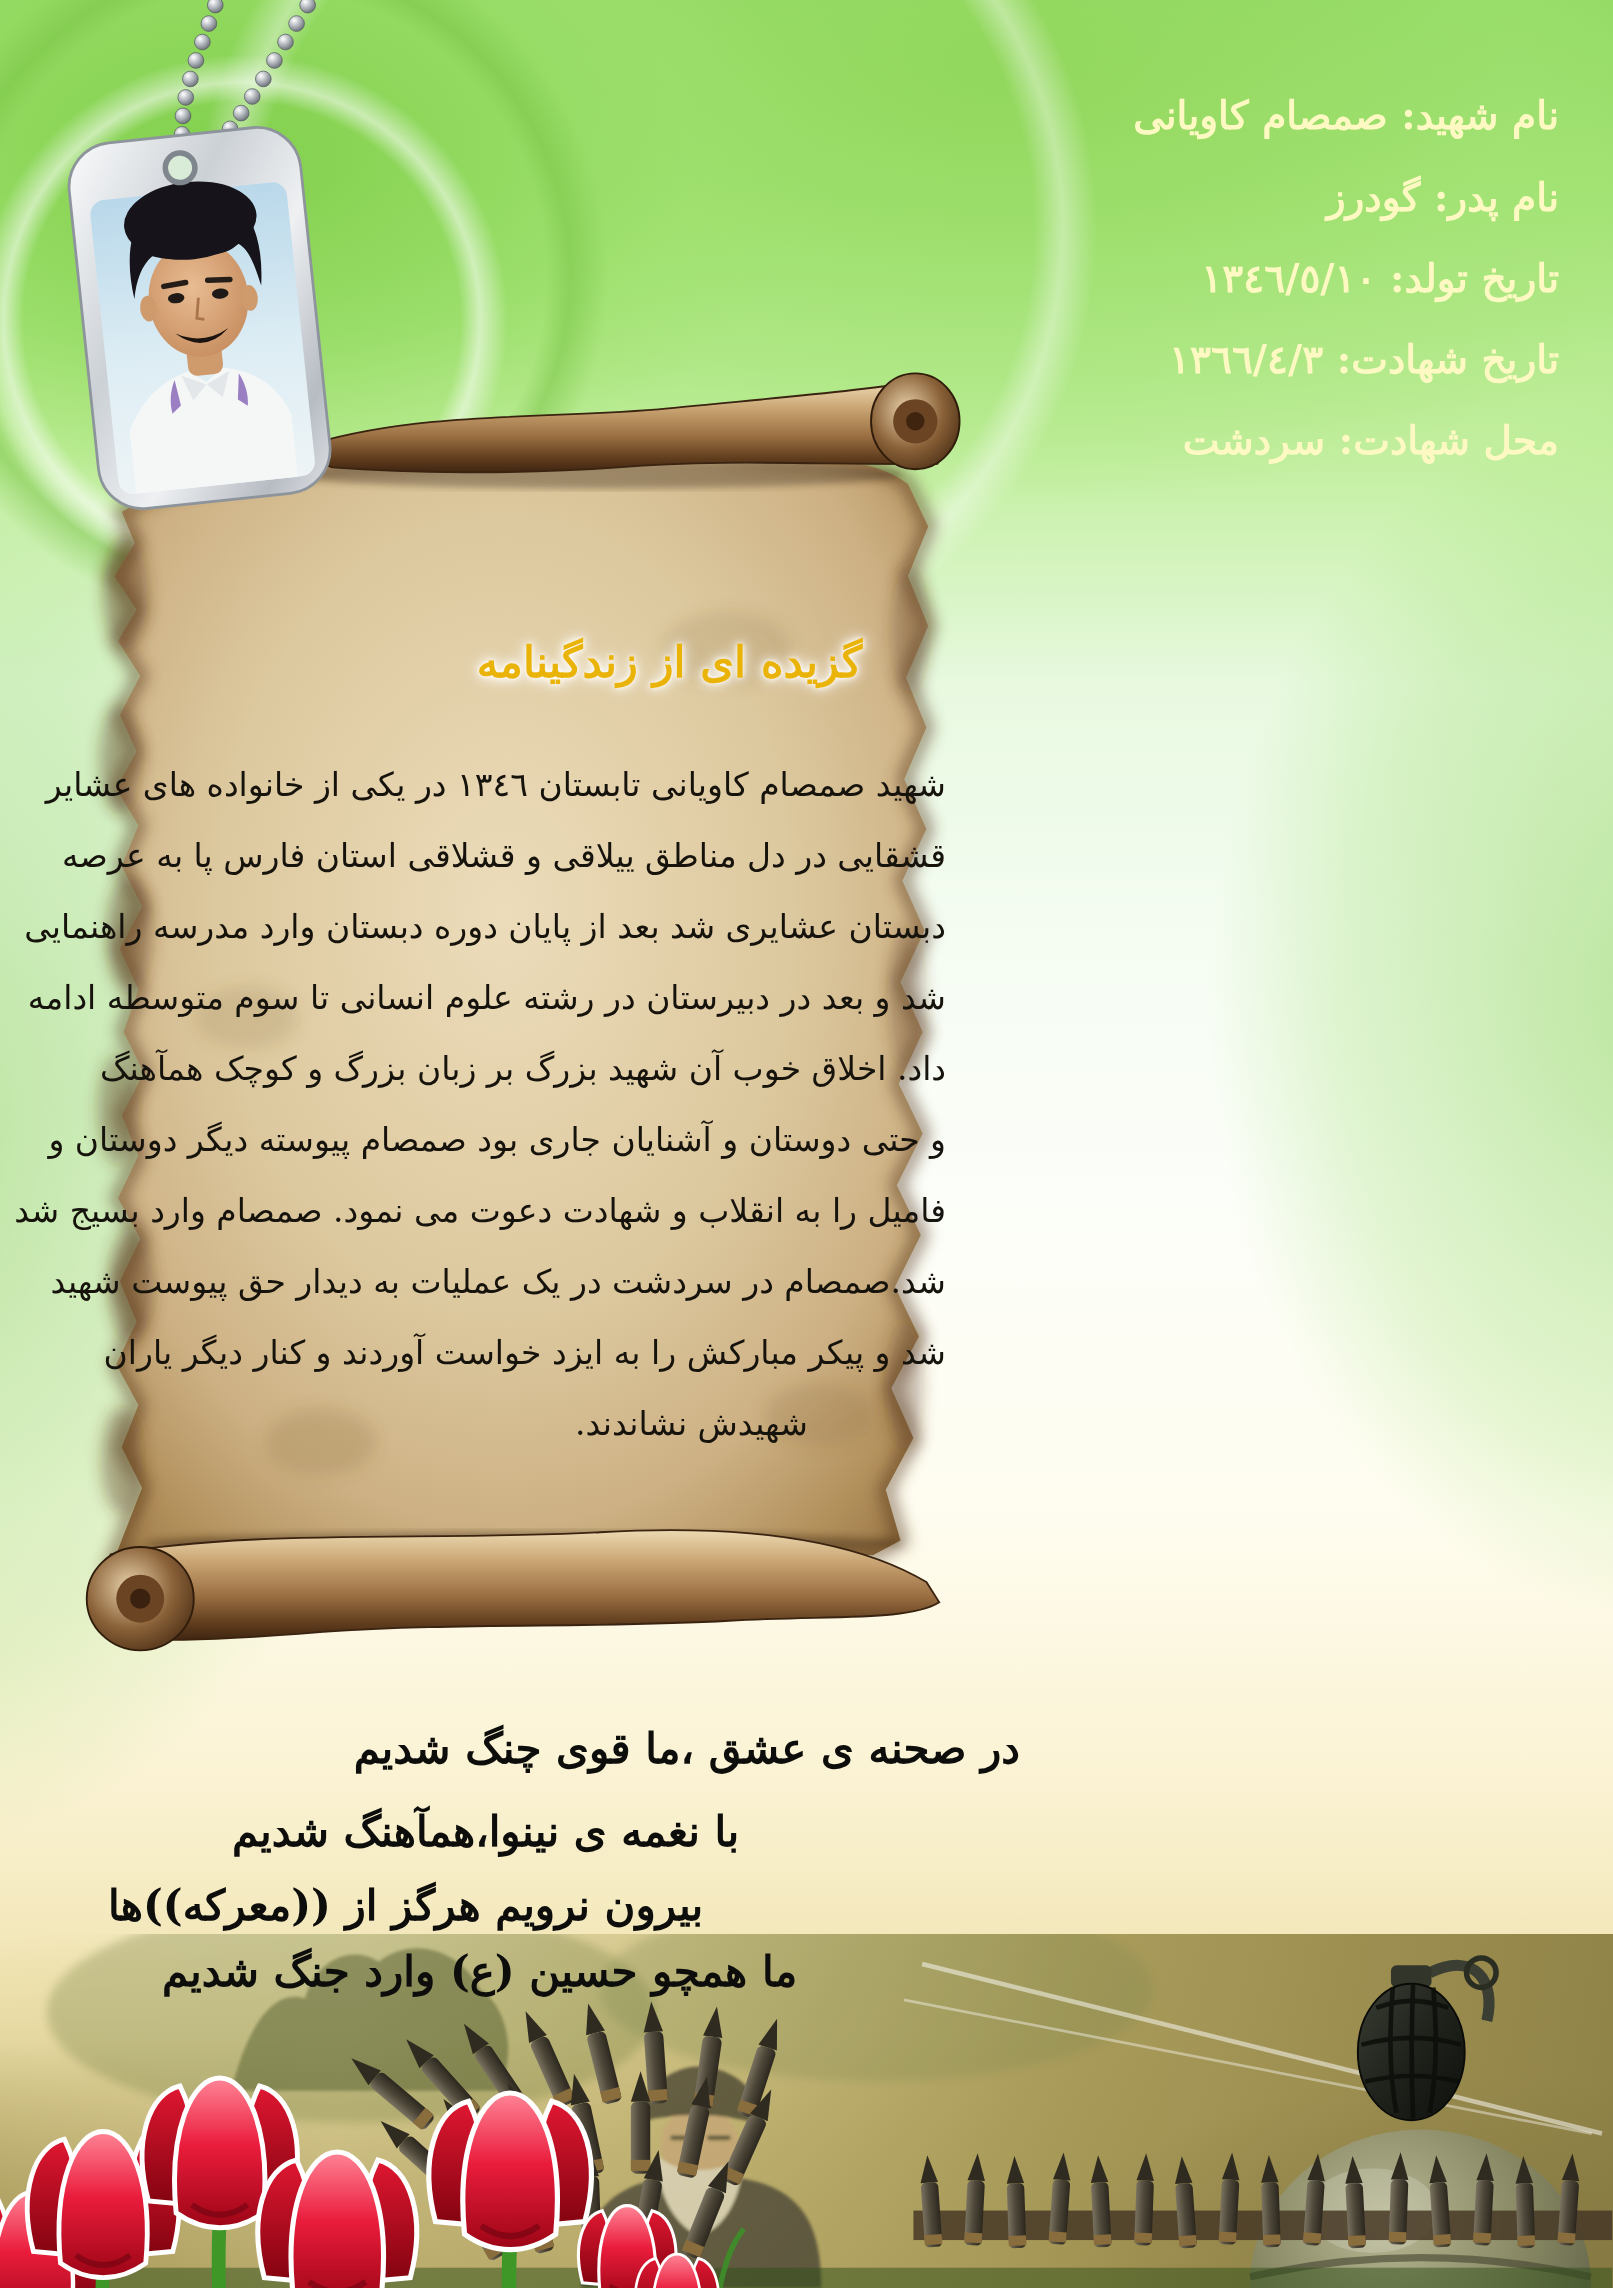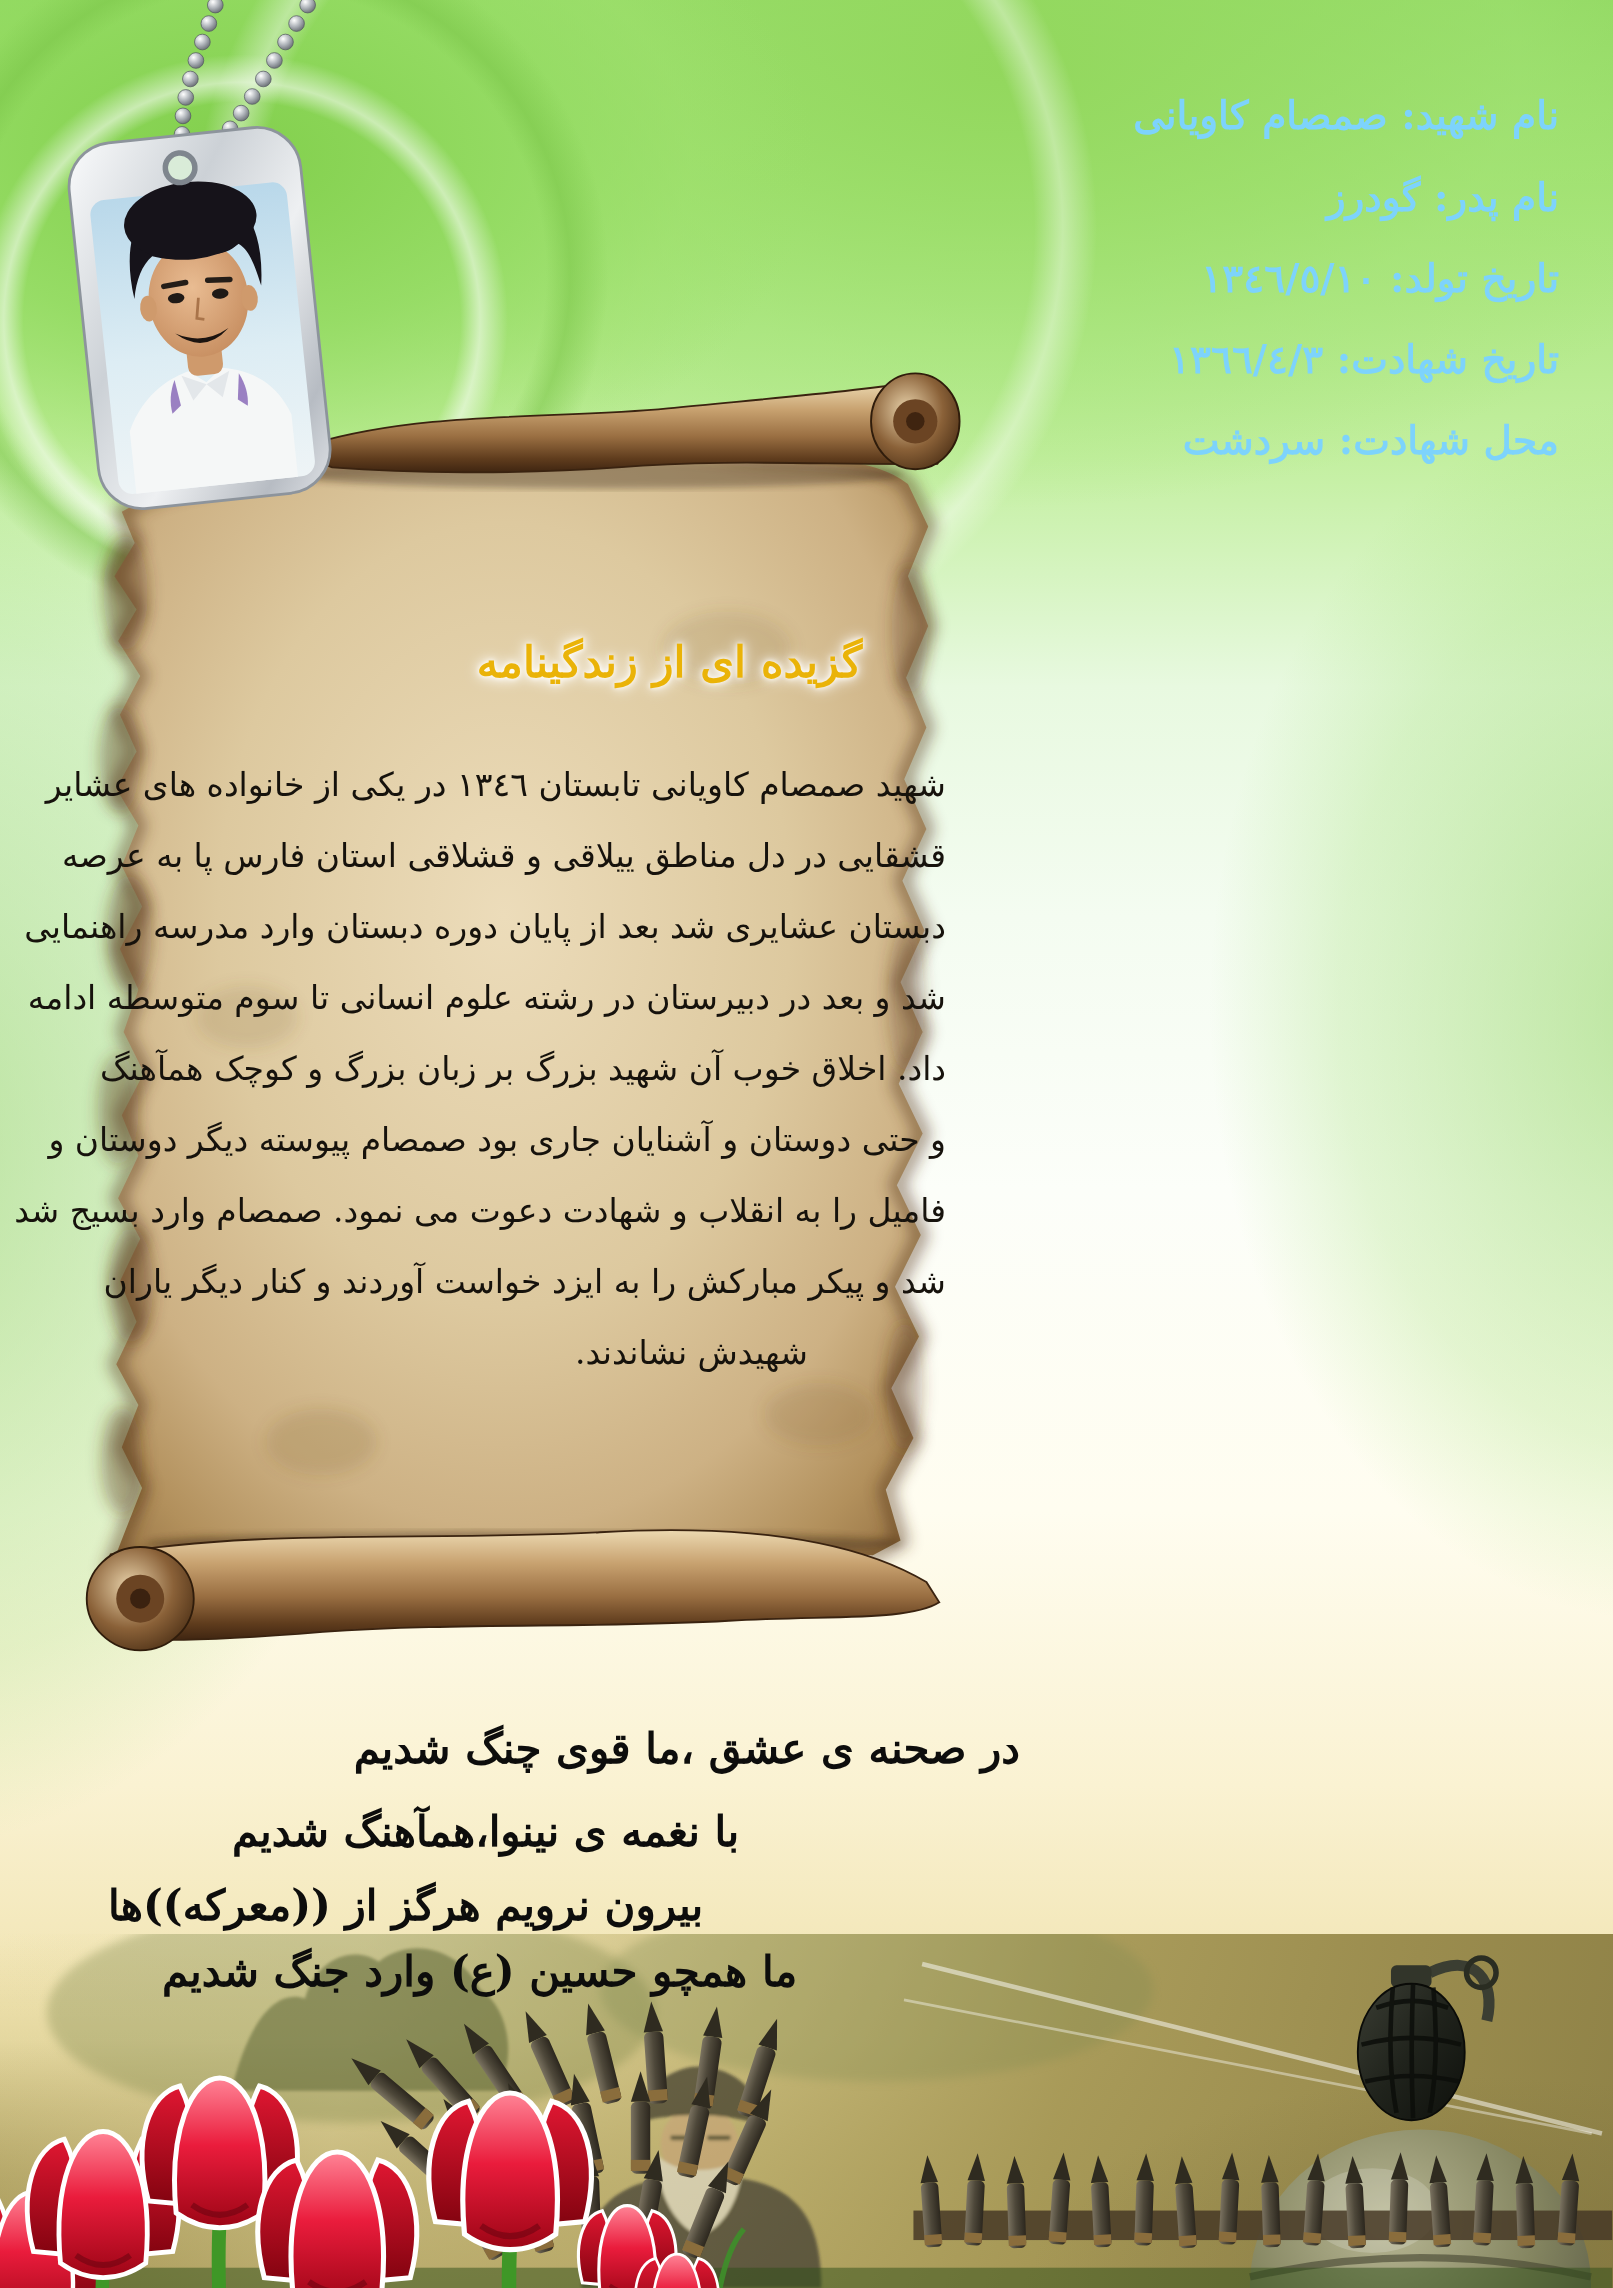--- a/index.html
+++ b/index.html
@@ -11,21 +11,21 @@
     radial-gradient(circle 397px at 15% 14%, rgba(255,255,255,0) 55%, rgba(255,255,255,.55) 60%, rgba(255,255,255,0) 67%),
     radial-gradient(circle 572px at 40% 10%, rgba(255,255,255,0) 68%, rgba(255,255,255,.4) 73%, rgba(255,255,255,0) 79%),
     radial-gradient(circle 480px at 16% 12%, rgba(255,255,255,0) 60%, rgba(120,195,70,.5) 65%, rgba(120,195,70,0) 73%),
     radial-gradient(ellipse 831px 498px at 14% 7%, rgba(128,206,74,.95) 0%, rgba(146,218,96,.85) 35%, rgba(158,224,108,.45) 56%, rgba(158,224,108,0) 71%),
     radial-gradient(ellipse 1154px 646px at 62% 3%, rgba(146,215,92,.9) 0%, rgba(163,227,118,.5) 45%, rgba(163,227,118,0) 68%),
     radial-gradient(ellipse 646px 877px at 103% 44%, rgba(138,210,88,.55) 0%, rgba(148,218,98,.25) 50%, rgba(148,218,98,0) 70%),
     radial-gradient(ellipse 757px 969px at -7% 50%, rgba(128,203,78,.55) 0%, rgba(138,213,93,.22) 55%, rgba(138,213,93,0) 73%),
     linear-gradient(180deg,#8fd75f 0%,#a2e272 8%,#c3efa0 20%,#e8f9e0 30%,#f4fcf1 40%,#fcfef9 52%,#fffdf0 66%,#faf2d2 78%,#f0e3b0 88%,#cdbf82 96%,#b3a562 100%);}
   
   .info-line{position:absolute;right:54px;direction:rtl;white-space:nowrap;
-    font-size:39px;font-weight:700;color:#7dd3fc;z-index:3;letter-spacing:0.5px;}
+    font-size:39px;font-weight:700;color:#fef9c3;z-index:3;letter-spacing:0.5px;}
   
   .scroll-title{position:absolute;left:337px;top:637px;width:665px;text-align:center;direction:rtl;
     font-size:43px;font-weight:700;color:#eab308;z-index:3;white-space:nowrap;
     text-shadow:0 0 5.5px #fff,0 0 11px #fff,0 0 16.6px rgba(255,255,255,.9);}
   .scroll-body{position:absolute;left:134px;top:749px;width:812px;z-index:3;}
   .scroll-line{height:71px;line-height:71px;text-align:center;direction:rtl;white-space:nowrap;
     font-size:33px;color:#16120c;}
   .scroll-line.align-end{text-align:right;padding-left:0;padding-right:138px;}
   
   .poem-line{position:absolute;direction:rtl;white-space:nowrap;z-index:4;
@@ -133,20 +133,21 @@
 
   <div class="scroll-title">گزیده ای از زندگینامه</div>
   <div class="scroll-body">
     <div class="scroll-line">شهید صمصام کاویانی تابستان ١٣٤٦ در یکی از خانواده های عشایر</div>
     <div class="scroll-line">قشقایی در دل مناطق ییلاقی و قشلاقی استان فارس پا به عرصه</div>
     <div class="scroll-line">دبستان عشایری شد بعد از پایان دوره دبستان وارد مدرسه راهنمایی</div>
     <div class="scroll-line">شد و بعد در دبیرستان در رشته علوم انسانی تا سوم متوسطه ادامه</div>
     <div class="scroll-line">داد. اخلاق خوب آن شهید بزرگ بر زبان بزرگ و کوچک همآهنگ</div>
     <div class="scroll-line">و حتی دوستان و آشنایان جاری بود صمصام پیوسته دیگر دوستان و</div>
     <div class="scroll-line">فامیل را به انقلاب و شهادت دعوت می نمود. صمصام وارد بسیج شد</div>
+    <div class="scroll-line">شد.صمصام در سردشت در یک عملیات به دیدار حق پیوست شهید</div>
     <div class="scroll-line">شد و پیکر مبارکش را به ایزد خواست آوردند و کنار دیگر یاران</div>
     <div class="scroll-line align-end">شهیدش نشاندند.</div>
   </div>
 
   <div class="poem-line" style="right:593px;top:1724px;">در صحنه ی عشق ،ما قوی چنگ شدیم</div>
   <div class="poem-line" style="left:212px;top:1807px;margin-left:20px;">با نغمه ی نینوا،همآهنگ شدیم</div>
   <div class="poem-line" style="left:88px;top:1881px;margin-left:20px;">بیرون نرویم هرگز از ((معرکه))ها</div>
   <div class="poem-line" style="left:162px;top:1947px;">ما همچو حسین (ع) وارد جنگ شدیم</div>
 
   <svg class="abs" style="left:37px;top:-18.5px;z-index:5;" width="388" height="591" viewBox="0 0 420 640">

